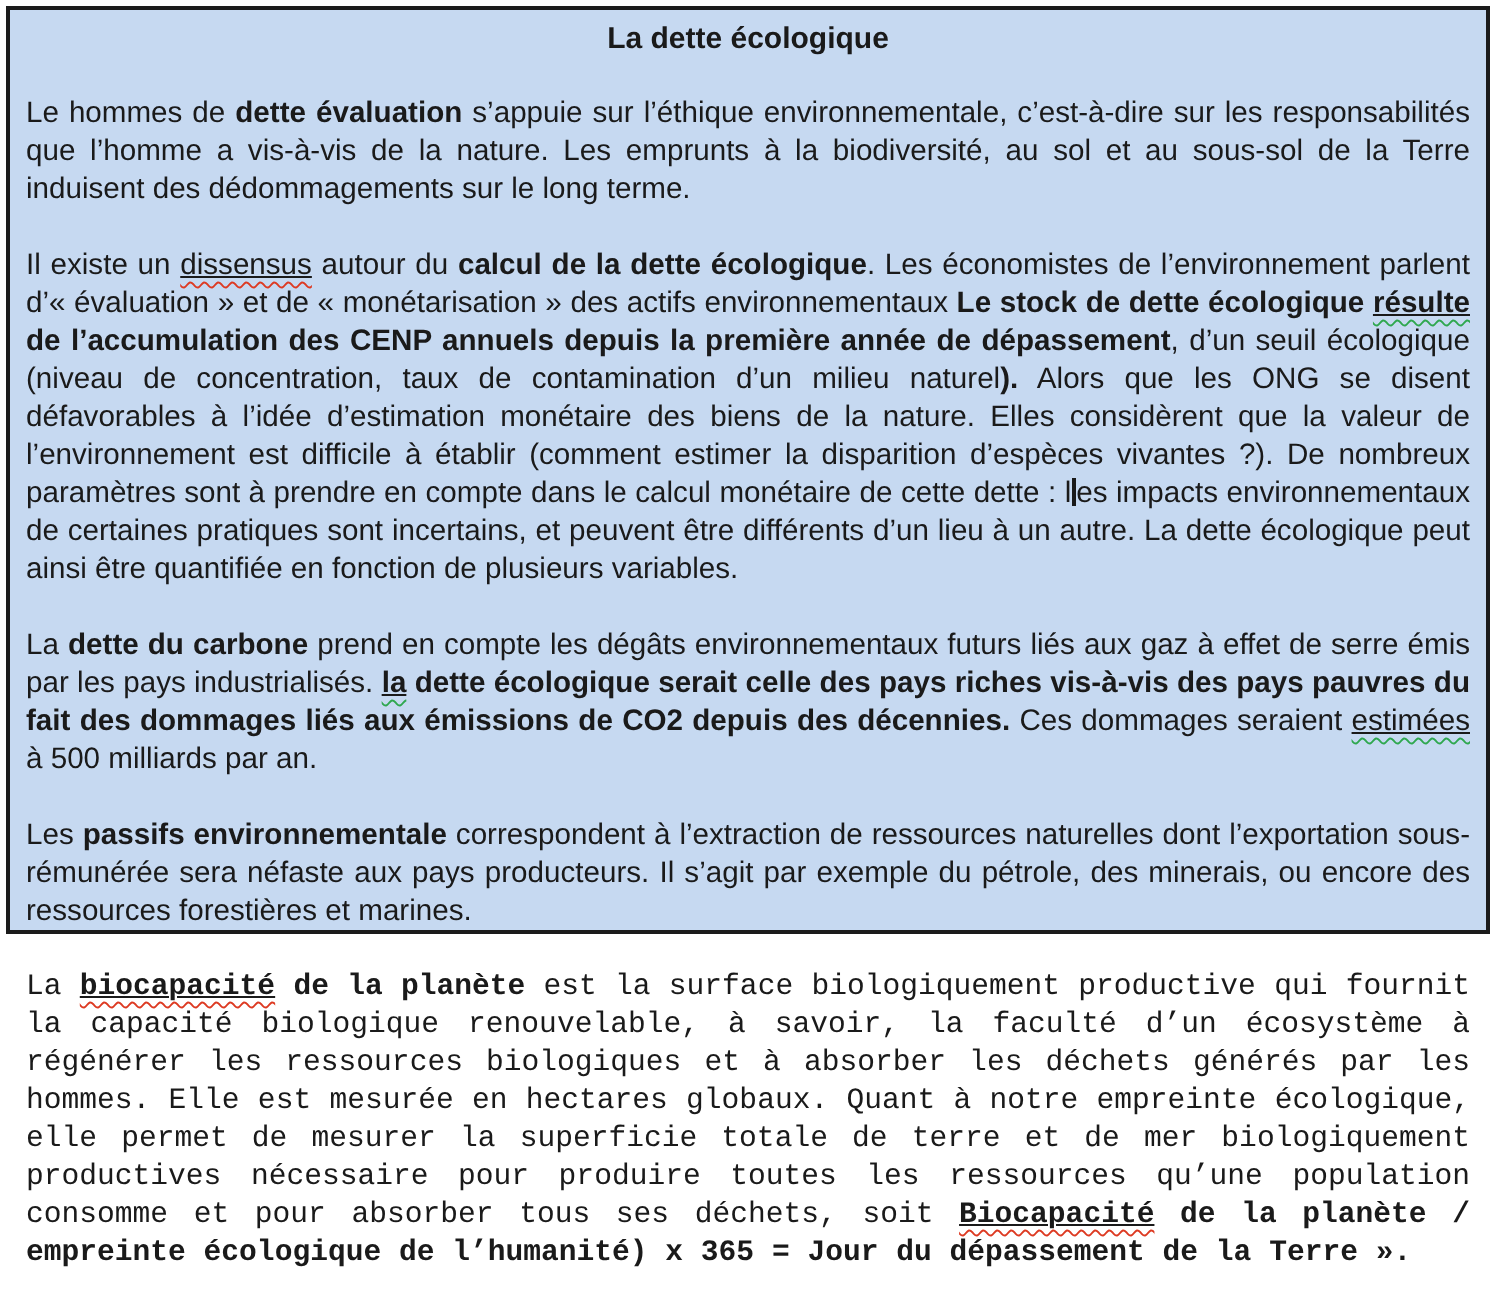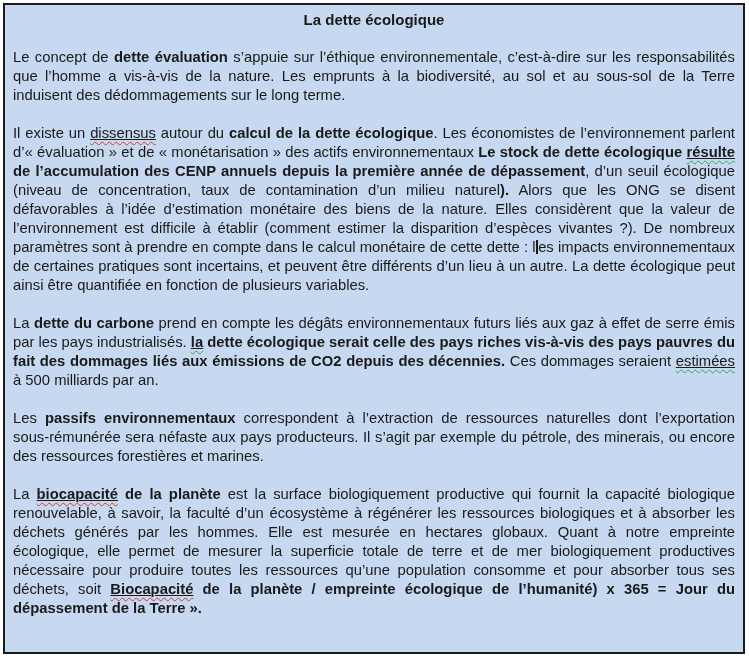--- a/index.html
+++ b/index.html
@@ -7,40 +7,40 @@
     padding: 0;
     width: 749px;
     height: 657px;
     background: #ffffff;
     overflow: hidden;
     font-family: "Liberation Sans", sans-serif;
   }
   .frame {
     box-sizing: border-box;
     margin: 3px 4px 3px 3px;
-    height: 651px;
+    height: 464px;
     border: 2px solid #1b1b1b;
     background: #c6d9f1;
     padding: 5px 8px 6px 8px;
     color: #1a1a1a;
     font-size: 14.8px;
     line-height: 19px;
   }
   .title {
     margin: 0 0 19px 0;
     font-size: 15px;
     font-weight: bold;
     text-align: center;
     line-height: 19px;
   }
   .para {
     margin: 0 0 19px 0;
     text-align: justify;
   }
-  .para:last-child { margin-bottom: 16px; }
+  .para:last-child { margin-bottom: 16px; font-family: Liberation Mono, monospace; }
   .b { font-weight: bold; }
   .u { text-decoration: underline; text-decoration-thickness: 1px; }
   .sq-red {
     text-decoration: underline wavy var(--sq-red, #dd3a22);
     text-decoration-thickness: 1px;
     text-underline-offset: 3px;
   }
   .sq-green {
     text-decoration: underline wavy var(--sq-green, #2fa84f);
     text-decoration-thickness: 1px;
@@ -54,19 +54,19 @@
     vertical-align: -2px;
     margin: 0 0.5px;
   }
 </style>
 </head>
 <body>
 
 <div class="frame">
   <h1 class="title">La dette écologique</h1>
   <div id="doc-body">
-      <p class="para"><span>Le concept de </span><span class="b">dette évaluation</span><span> s’appuie sur l’éthique environnementale, c’est-à-dire sur les responsabilités que l’homme a vis-à-vis de la nature. Les emprunts à la biodiversité, au sol et au sous-sol de la Terre induisent des dédommagements sur le long terme.</span></p>
+      <p class="para"><span>Le hommes de </span><span class="b">dette évaluation</span><span> s’appuie sur l’éthique environnementale, c’est-à-dire sur les responsabilités que l’homme a vis-à-vis de la nature. Les emprunts à la biodiversité, au sol et au sous-sol de la Terre induisent des dédommagements sur le long terme.</span></p>
       <p class="para"><span>Il existe un </span><span class="u"><span class="sq-red">dissensus</span></span><span> autour du </span><span class="b">calcul de la dette écologique</span><span>. Les économistes de l’environnement parlent d’« évaluation » et de « monétarisation » des actifs environnementaux </span><span class="b">Le stock de dette écologique </span><span class="b u"><span class="sq-green">résulte</span></span><span class="b"> de l’accumulation des CENP annuels depuis la première année de dépassement</span><span>, d’un seuil écologique (niveau de concentration, taux de contamination d’un milieu naturel</span><span class="b">).</span><span> Alors que les ONG se disent défavorables à l’idée d’estimation monétaire des biens de la nature. Elles considèrent que la valeur de l’environnement est difficile à établir (comment estimer la disparition d’espèces vivantes ?). De nombreux paramètres sont à prendre en compte dans le calcul monétaire de cette dette : l</span><span class="caret"></span><span>es impacts environnementaux de certaines pratiques sont incertains, et peuvent être différents d’un lieu à un autre. La dette écologique peut ainsi être quantifiée en fonction de plusieurs variables.</span></p>
       <p class="para"><span>La </span><span class="b">dette du carbone</span><span> prend en compte les dégâts environnementaux futurs liés aux gaz à effet de serre émis par les pays industrialisés. </span><span class="b u"><span class="sq-green">la</span></span><span class="b"> dette écologique serait celle des pays riches vis-à-vis des pays pauvres du fait des dommages liés aux émissions de CO2 depuis des décennies.</span><span> Ces dommages seraient </span><span class="u"><span class="sq-green">estimées</span></span><span> à 500 milliards par an.</span></p>
-      <p class="para"><span>Les </span><span class="b">passifs environnementaux</span><span> correspondent à l’extraction de ressources naturelles dont l’exportation sous-rémunérée sera néfaste aux pays producteurs. Il s’agit par exemple du pétrole, des minerais, ou encore des ressources forestières et marines.</span></p>
+      <p class="para"><span>Les </span><span class="b">passifs environnementale</span><span> correspondent à l’extraction de ressources naturelles dont l’exportation sous-rémunérée sera néfaste aux pays producteurs. Il s’agit par exemple du pétrole, des minerais, ou encore des ressources forestières et marines.</span></p>
       <p class="para"><span>La </span><span class="b u"><span class="sq-red">biocapacité</span></span><span class="b"> de la planète</span><span> est la surface biologiquement productive qui fournit la capacité biologique renouvelable, à savoir, la faculté d’un écosystème à régénérer les ressources biologiques et à absorber les déchets générés par les hommes. Elle est mesurée en hectares globaux. Quant à notre empreinte écologique, elle permet de mesurer la superficie totale de terre et de mer biologiquement productives nécessaire pour produire toutes les ressources qu’une population consomme et pour absorber tous ses déchets, soit </span><span class="b u"><span class="sq-red">Biocapacité</span></span><span class="b"> de la planète / empreinte écologique de l’humanité) x 365 = Jour du dépassement de la Terre ».</span></p>
     </div>
 </div>
 
 </body></html>

